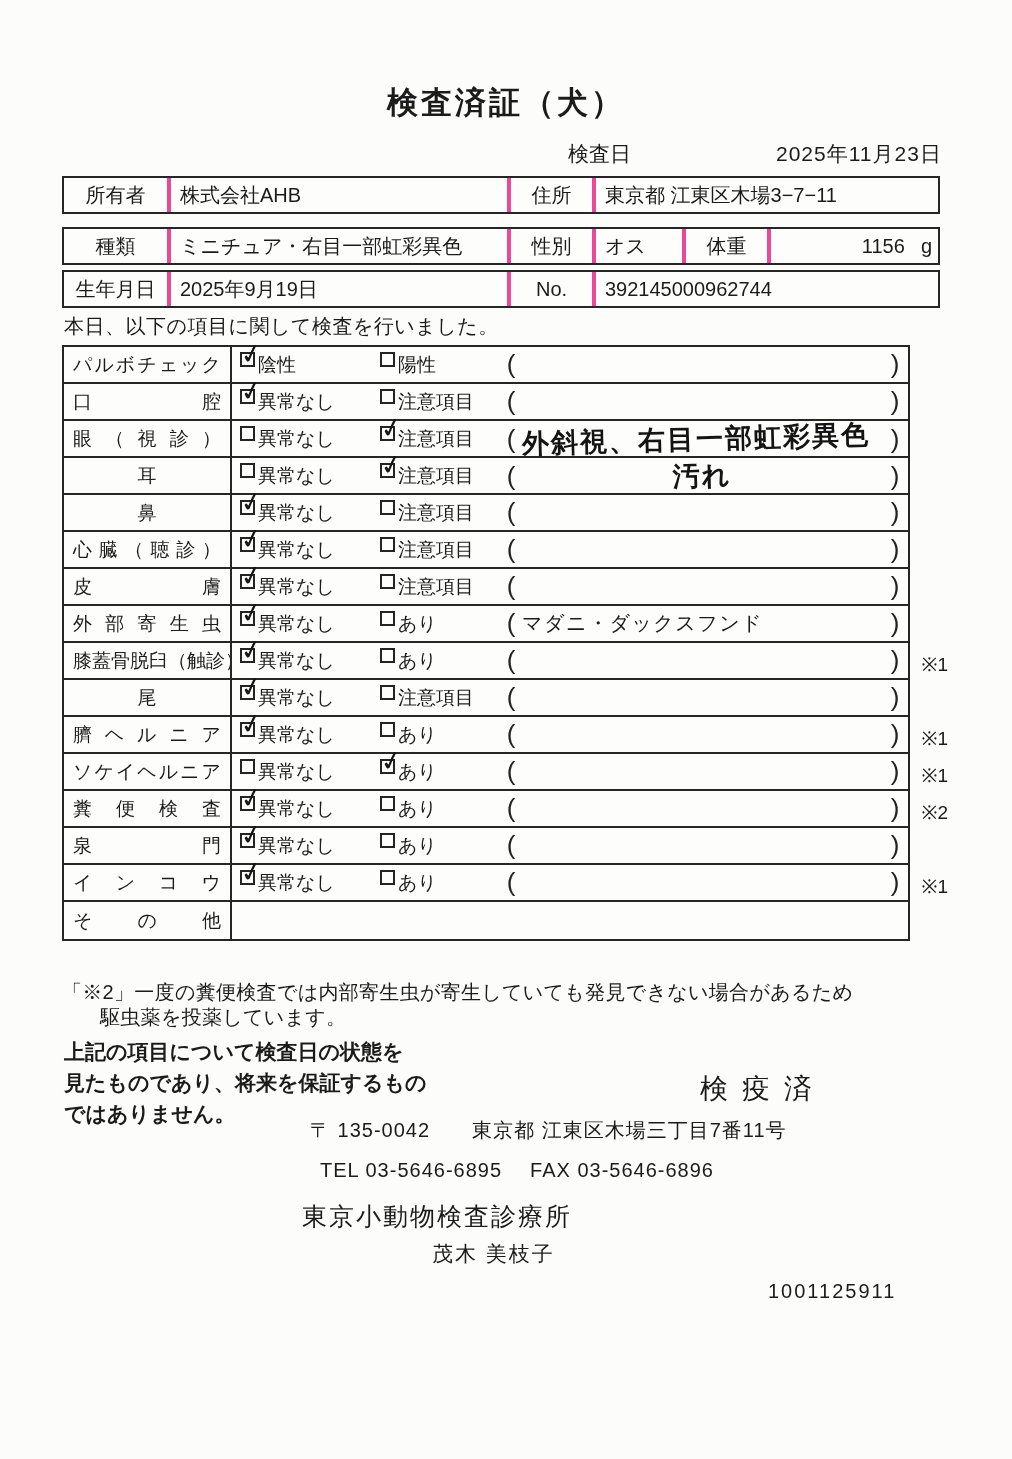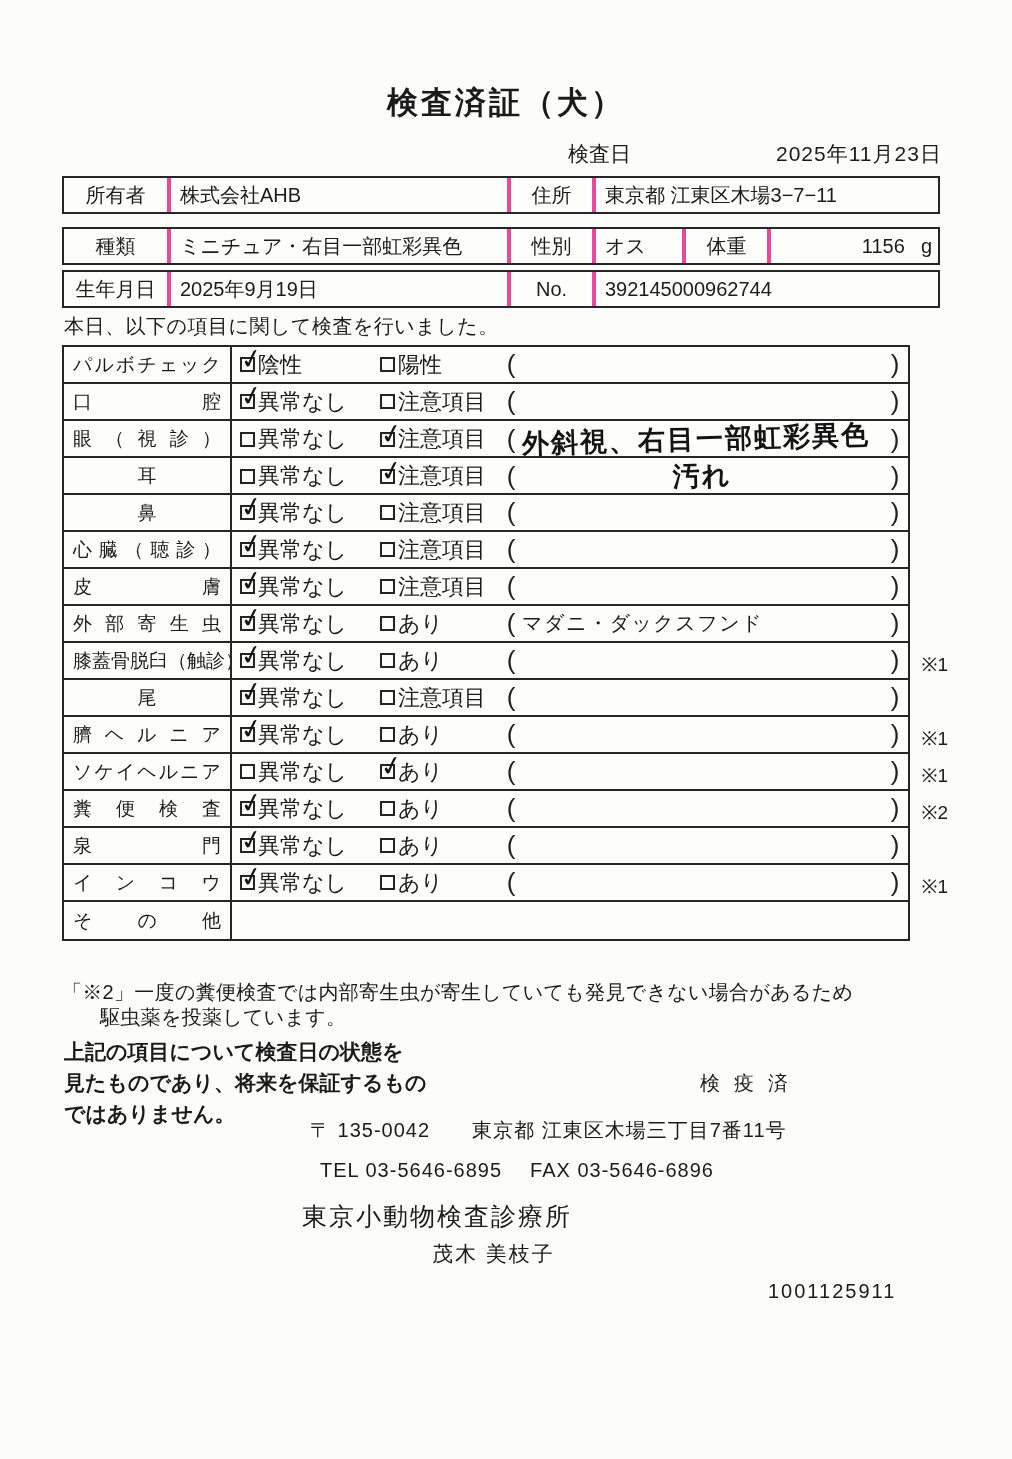--- a/index.html
+++ b/index.html
@@ -34,21 +34,21 @@
     position:relative; display:grid; height:37px;
     grid-template-columns:168px 140px 128px 22px 1fr 26px;
     border-bottom:2px solid #262626; align-items:center;
   }
   .exam-row:last-child { border-bottom:none; }
   .exam-label {
     align-self:stretch; display:flex; align-items:center; justify-content:space-between;
     padding:0 9px; border-right:2px solid #262626; font-size:19px; white-space:nowrap; overflow:hidden;
   }
   .exam-label.single { justify-content:center; }
-  .opt { display:flex; align-items:center; padding-left:8px; font-size:22px; white-space:nowrap; }
+  .opt { display:flex; align-items:flex-start; padding-left:8px; font-size:19px; white-space:nowrap; }
   .cb {
     position:relative; display:inline-block; width:15px; height:15px;
     border:2px solid #242424; margin-right:3px; flex:0 0 auto;
   }
   .cb.checked::after {
     content:"✓"; position:absolute; left:-2px; top:-14px; font-size:27px; line-height:1;
     font-weight:bold; color:#161616; transform:rotate(-12deg);
     font-family:"DejaVu Sans", sans-serif;
   }
   .paren { font-size:26px; font-weight:400; text-align:center; color:#222; }
@@ -59,21 +59,21 @@
   }
   .note.centered { justify-content:center; }
   .mark { position:absolute; right:-40px; top:8px; font-size:19px; }
 
   .footnote { position:absolute; left:62px; font-size:20px; letter-spacing:0.3px; }
   .fn1 { top:952px; }
   .fn2a { top:979px; }
   .fn2b { top:1004px; left:100px; }
 
   .disclaimer { position:absolute; top:1036px; left:64px; font-size:21px; font-weight:bold; line-height:31px; }
-  .stamp { position:absolute; top:1070px; left:700px; font-size:20px; letter-spacing:14px; font-weight:500; }
+  .stamp { position:absolute; top:1070px; left:700px; font-size:28px; letter-spacing:14px; font-weight:500; }
 
   .postal-row { position:absolute; top:1117px; left:310px; font-size:20px; display:flex; gap:42px; letter-spacing:1px; }
   .tel-row { position:absolute; top:1159px; left:320px; font-size:20px; display:flex; gap:28px; letter-spacing:1px; }
   .clinic-name { position:absolute; top:1200px; left:302px; font-size:25px; letter-spacing:2px; }
   .clinic-person { position:absolute; top:1240px; left:432px; font-size:21px; letter-spacing:2px; }
   .serial { position:absolute; top:1280px; left:768px; font-size:20px; letter-spacing:2px; }
 </style>
 </head>
 <body>
 

